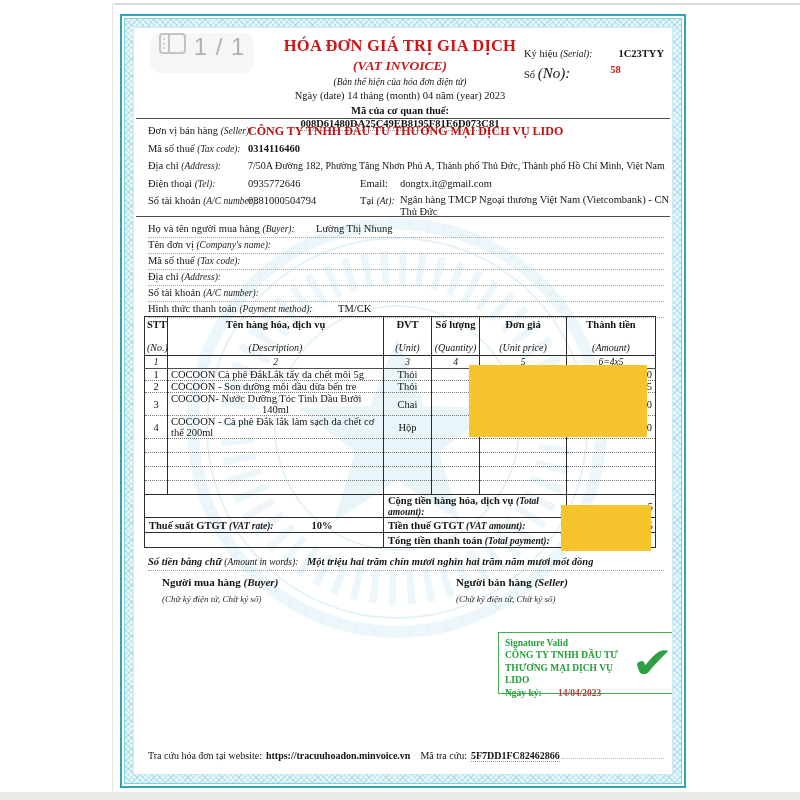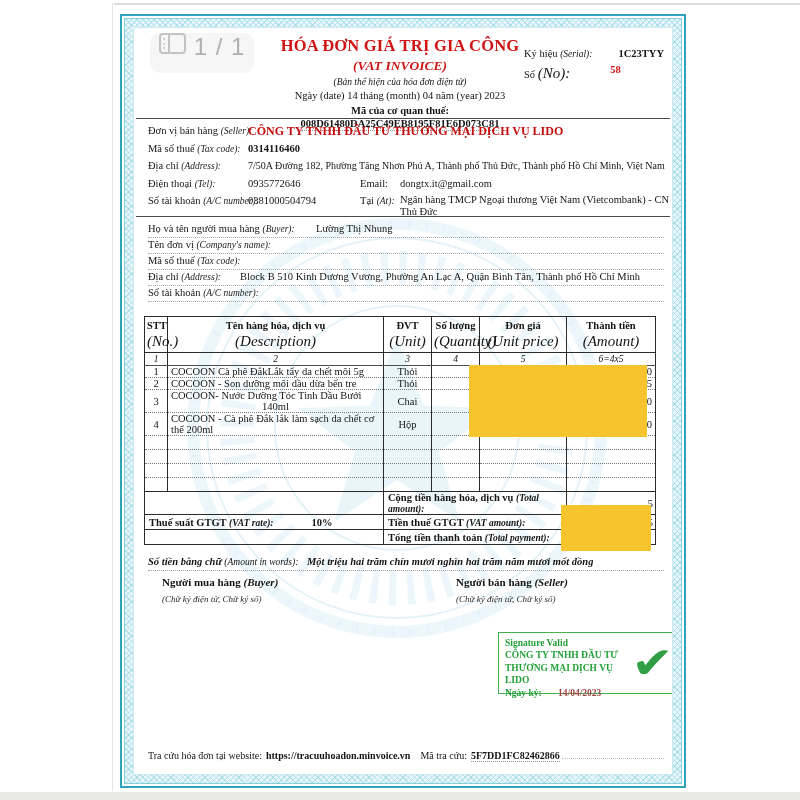--- a/index.html
+++ b/index.html
@@ -59,21 +59,21 @@
   .company{color:#c40d0d;font-weight:bold;font-size:12px;}
   .dotrow{border-bottom:1px dotted #a8a8a8;}
 
   
   .tblwrap{left:10px;top:288px;width:512px;}
   table{border-collapse:collapse;table-layout:fixed;width:511px;font-size:10.5px;}
   .itable{border:1.5px solid #2b2b2b;}
   .itable th,.itable td{border-left:1px solid #2b2b2b;padding:0 3px;vertical-align:middle;box-sizing:border-box;}
   .itable th:first-child,.itable td:first-child{border-left:none;}
   .itable thead th{border-bottom:1px solid #2b2b2b;font-weight:bold;text-align:center;height:36px;padding:2px;}
-  .itable thead .sub{font-weight:normal;font-style:italic;font-size:15px;display:block;margin-top:2px;}
+  .itable thead .sub{font-weight:normal;font-style:italic;font-size:10px;display:block;margin-top:12px;}
   .idxrow td{text-align:center;font-style:italic;font-size:9.5px;height:13px;border-bottom:1px solid #4f4f4f;}
   .item-row td{border-bottom:1px dotted #777;}
   .item-row .c-no{text-align:center;}
   .item-row .c-unit{text-align:center;}
   .item-row .c-amt{text-align:right;padding-right:3px;}
   .erow td{height:14px;border-bottom:1px dotted #777;}
   .erow:last-child td{border-bottom:none;}
   .d2c{text-align:center;}
   .ttable{border:1.5px solid #2b2b2b;margin-top:-1px;}
   .ttable td{border-left:1px solid #2b2b2b;border-bottom:1px solid #2b2b2b;height:15px;padding:0 4px;box-sizing:border-box;}
@@ -145,21 +145,21 @@
             <span class="col">
               <i></i>
               <i></i>
               <i></i>
             </span>
           </span>
       <span class="num">1 / 1</span>
     </div>
 
     <div class="abs hc">
-      <div class="t1">HÓA ĐƠN GIÁ TRỊ GIA CÔNG</div>
+      <div class="t1">HÓA ĐƠN GIÁ TRỊ GIA DỊCH</div>
       <div class="t2">(VAT INVOICE)</div>
       <div class="t3">(Bản thể hiện của hóa đơn điện tử)</div>
       <div class="t4">Ngày (date) 14 tháng (month)  04 năm (year) 2023</div>
       <div class="t5">
         <span>Mã của cơ quan thuế:</span>
         <span class="code">008D61480DA25C49EB8195F81E6D073C81</span>
       </div>
     </div>
 
     <div class="abs hr1">
@@ -209,25 +209,28 @@
     <div class="abs inf dotrow" style="top:194px">
       <span><span>Họ và tên người mua hàng </span><span class="lb-en">(Buyer):</span></span>
       <span class="pos" style="left:168px">Lường Thị Nhung</span>
     </div>
     <div class="abs inf dotrow" style="top:226px">
       <span><span>Mã số thuế </span><span class="lb-en">(Tax code):</span></span>
       <span class="pos" style="left:120px"></span>
     </div>
     <div class="abs inf dotrow" style="top:242px">
       <span><span>Địa chỉ </span><span class="lb-en">(Address):</span></span>
-      <span class="pos nowrap" style="left:92px">Block B 510 Kinh Dương Vương, Phường An Lạc A, Quận Bình Tân, Thành phố Hồ Chí Minh</span>
     </div>
     <div class="abs inf dotrow" style="top:258px">
       <span><span>Số tài khoản </span><span class="lb-en">(A/C number):</span></span>
       <span class="pos" style="left:140px"></span>
+    </div>
+    <div class="abs inf dotrow" style="top:274px">
+      <span><span>Hình thức thanh toán </span><span class="lb-en">(Payment method):</span></span>
+      <span class="pos" style="left:190px">TM/CK</span>
     </div>
 
     <div class="abs tblwrap">
       <table class="itable">
         <colgroup>
               <col style="width:23px">
               <col style="width:216px">
               <col style="width:48px">
               <col style="width:48px">
               <col style="width:87px">

